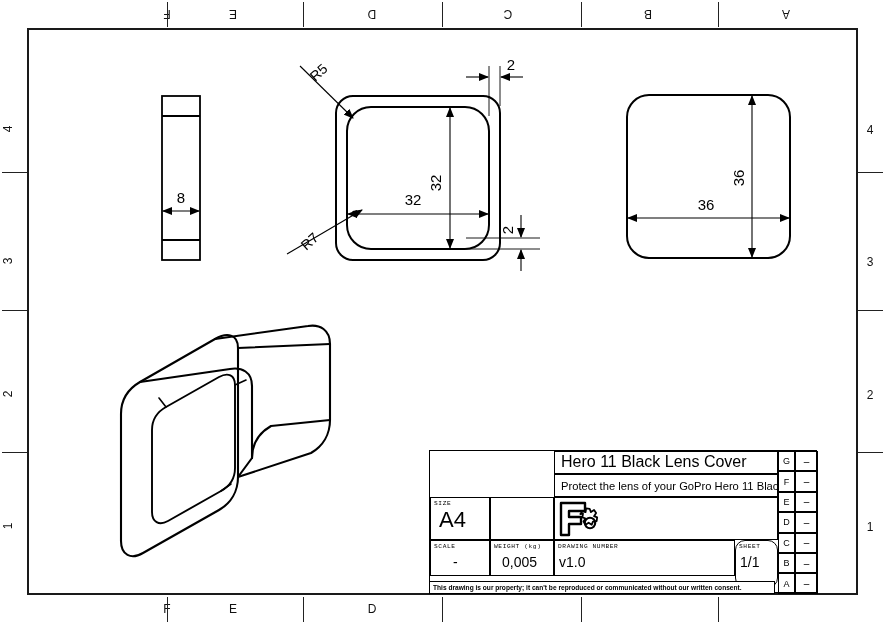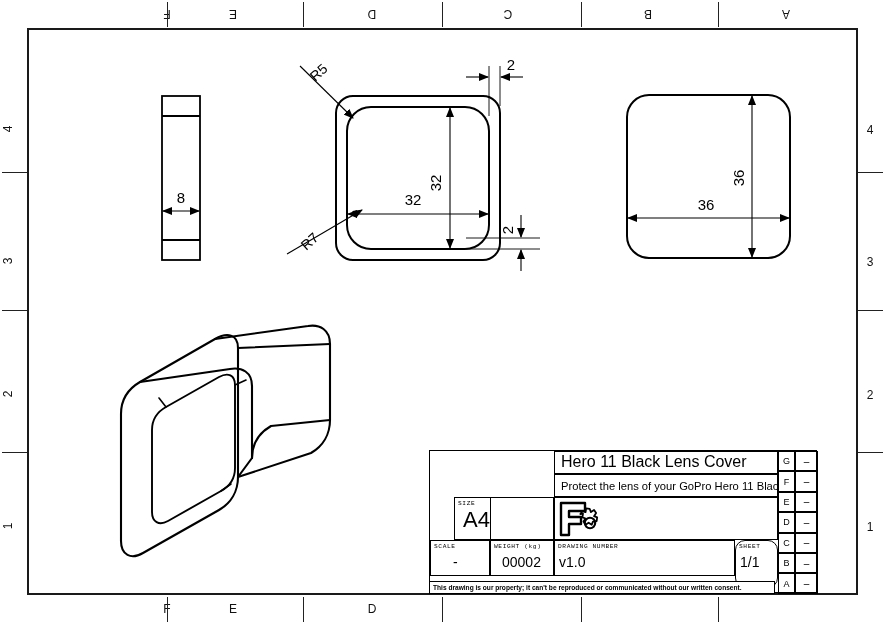--- a/index.html
+++ b/index.html
@@ -198,40 +198,40 @@
   <div class="tb">
 
 
     <div class="cell" style="left:124px;top:0px;width:224px;height:23px;">
       <span class="val" style="top:1px;left:6px;font-size:16px;text-align:center;">Hero 11 Black Lens Cover</span>
     </div>
     <div class="cell" style="left:124px;top:23px;width:224px;height:23px;">
       <span class="val" style="top:5px;left:6px;font-size:11.2px;">Protect the lens of your GoPro Hero 11 Black</span>
     </div>
 
-    <div class="cell" style="left:0px;top:46px;width:60px;height:43px;margin-left:24px;">
+    <div class="cell" style="left:0px;top:46px;width:60px;height:43px;">
       <span class="lbl-sm">SIZE</span>
       <span class="val" style="top:9px;left:8px;font-size:22px;">A4</span>
     </div>
     <div class="cell" style="left:60px;top:46px;width:64px;height:43px;"></div>
     <div class="cell" style="left:124px;top:46px;width:224px;height:43px;">
       <svg width="50" height="40" viewBox="0 0 50 40" style="position:absolute;right:4px;top:1px;">
         <path d="M6 4 H30 L30 12 H14 V18 H26 V25 H14 V36 H6 Z" fill="none" stroke="#000" stroke-width="2.4" stroke-linejoin="round"></path>
         <path d="M33 14 l2.4 -3.6 3.6 1.4 .6 -4.3 4.3 .6 1.4 3.6 3.6 -2.4 2.4 3.6 -2.4 3.6 3.6 1.4 -.6 4.3 -4.3 .6 -1.4 3.6 -3.6 -2.4 -3.6 2.4 -2.4 -3.6 2.4 -3.6 -3.6 -1.4 .6 -4.3 z" fill="none" stroke="#000" stroke-width="2.1" stroke-linejoin="round" transform="translate(-3,3) scale(0.86)"></path>
         <circle cx="35" cy="24" r="5.2" fill="none" stroke="#000" stroke-width="2.1"></circle>
       </svg>
     </div>
 
     <div class="cell" style="left:0px;top:89px;width:60px;height:36px;">
       <span class="lbl-sm">SCALE</span>
       <span class="val" style="top:13px;left:22px;font-size:14px;">-</span>
     </div>
     <div class="cell" style="left:60px;top:89px;width:64px;height:36px;">
       <span class="lbl-sm">WEIGHT (kg)</span>
-      <span class="val" style="top:13px;left:11px;font-size:14px;">00002</span>
+      <span class="val" style="top:13px;left:11px;font-size:14px;">0,005</span>
     </div>
     <div class="cell" style="left:124px;top:89px;width:181px;height:36px;">
       <span class="lbl-sm">DRAWING NUMBER</span>
       <span class="val" style="top:13px;left:4px;font-size:14px;">v1.0</span>
     </div>
     <div class="cell" style="left:305px;top:89px;width:43px;height:48px;border-radius:10px;">
       <span class="lbl-sm">SHEET</span>
       <span class="val" style="top:13px;left:4px;font-size:14px;">1/1</span>
     </div>
 

